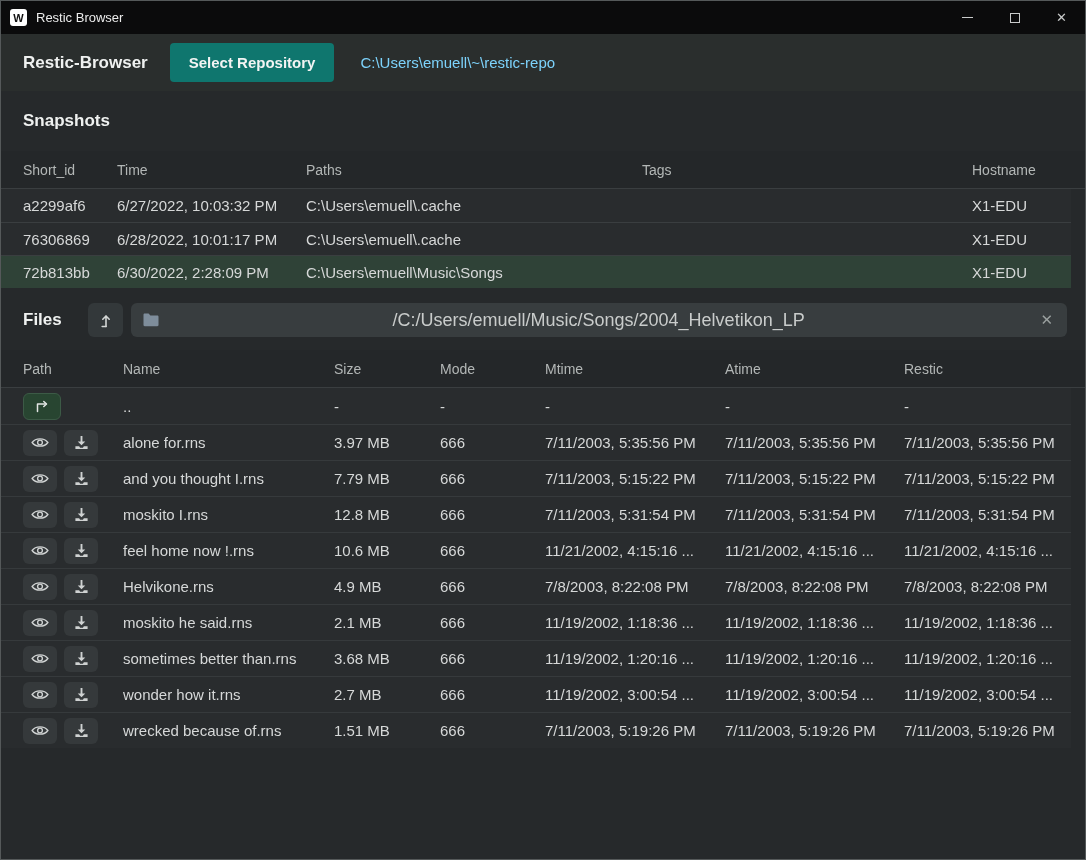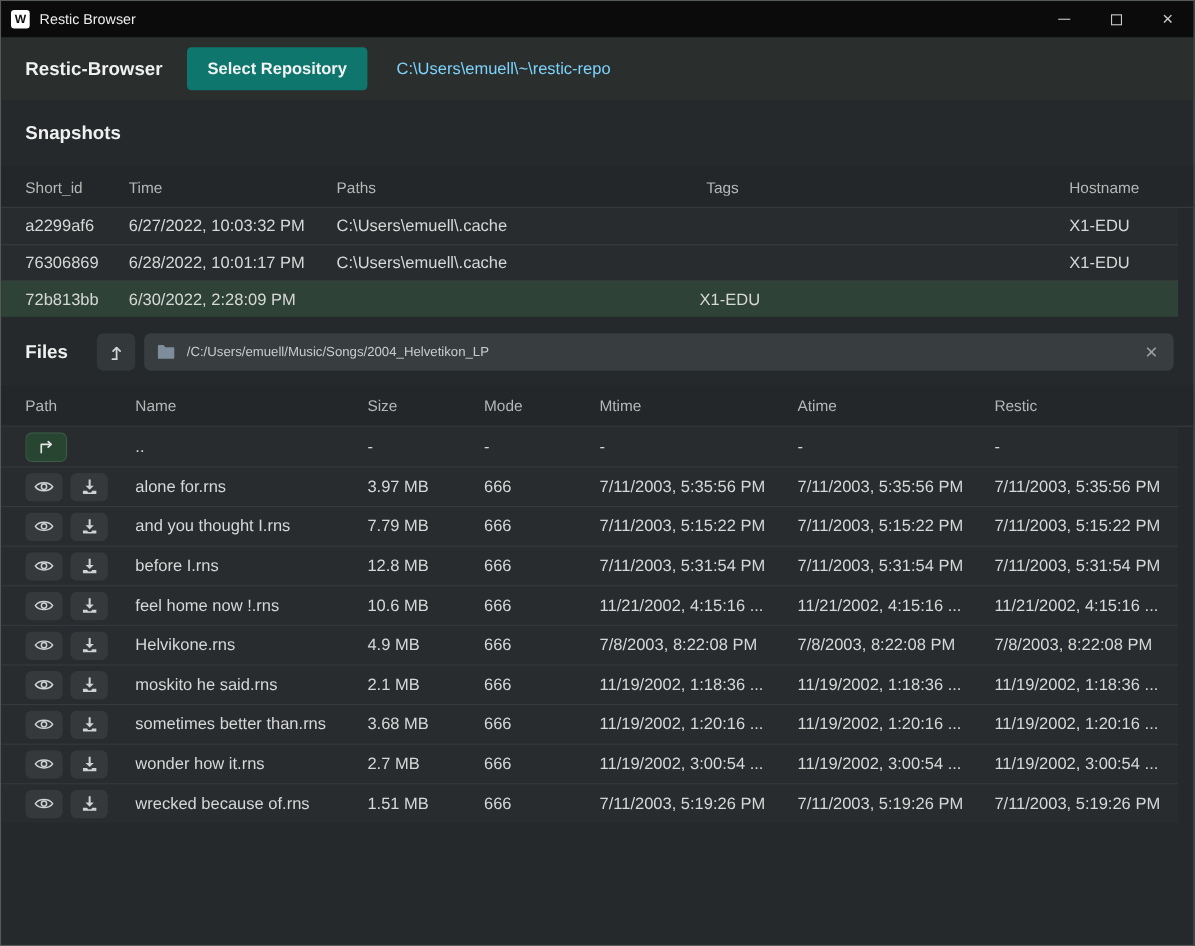--- a/index.html
+++ b/index.html
@@ -46,22 +46,22 @@
           background:#292c2e; font-size:15px; cursor:pointer; }
   .srow + .srow { border-top:1px solid #3a3e40; }
   .srow.selected { background:#2f4237; }
   
   .files-bar { display:flex; align-items:center; padding:0 18px 0 22px; height:44px; margin-top:10px; }
   .files-title { font-weight:bold; font-size:17px; color:#eff1f0; }
   .latest-btn { margin-left:26px; width:35px; height:34px; background:#33383a; border:none;
                 border-radius:6px; display:flex; align-items:center; justify-content:center; cursor:pointer; }
   .path-field { flex:1; margin-left:8px; height:34px; background:#383d3f; border-radius:6px;
                 display:flex; align-items:center; padding:0 12px; gap:9px; }
-  .path-input { flex:1; background:transparent; border:none; color:#c9cccb; font-size:12px;
-                font-family:inherit; outline:none; }
+  .path-input { flex:1; background:transparent; border:none; color:#c9cccb; font-size:18px;
+                font-family:inherit; outline:none;text-align:center; }
   .clear-btn { color:#9aa09f; font-size:15px; background:none; border:none; cursor:pointer; padding:0 2px; font-family:inherit; }
   
   .col-fpath { width:100px; display:flex; align-items:center; }
   .col-name  { width:211px; }
   .col-size  { width:106px; }
   .col-mode  { width:105px; }
   .col-mtime { width:180px; }
   .col-atime { width:179px; }
   .col-ctime { flex:1; }
   .files-thead { margin-top:8px; }
@@ -119,20 +119,21 @@
   <div class="srow">
     <div class="c col-sid">76306869</div>
     <div class="c col-time">6/28/2022, 10:01:17 PM</div>
     <div class="c col-paths">C:\Users\emuell\.cache</div>
     <div class="c col-tags"></div>
     <div class="c col-host">X1-EDU</div>
   </div>
   <div class="srow selected">
     <div class="c col-sid">72b813bb</div>
     <div class="c col-time">6/30/2022, 2:28:09 PM</div>
+    <div class="c col-paths">C:\Users\emuell\Music\Songs</div>
     <div class="c col-tags"></div>
     <div class="c col-host">X1-EDU</div>
   </div>
 </div>
 
 <div class="files-bar">
   <div class="files-title">Files</div>
   <button class="latest-btn">
     <svg width="16" height="17" viewBox="0 0 16 17" fill="none" stroke="#d3d6d5" stroke-width="1.6" stroke-linecap="round" stroke-linejoin="round">
       <path d="M9 14.5 H5.2"></path>
@@ -232,21 +233,21 @@
             <circle cx="12" cy="8" r="3.2"></circle>
           </svg>
       </button>
       <button class="icon-btn">
         <svg width="15" height="15" viewBox="0 0 16 16" fill="#cfd2d2">
             <path d="M7 1 h2 v6 h3 L8 11 4 7 h3 z"></path>
             <path d="M1.5 12 h4 l1 1.5 h3 l1-1.5 h4 V15 h-13 z"></path>
           </svg>
       </button>
     </div>
-    <div class="c col-name">before I.rns</div>
+    <div class="c col-name">moskito I.rns</div>
     <div class="c col-size">12.8 MB</div>
     <div class="c col-mode">666</div>
     <div class="c col-mtime">7/11/2003, 5:31:54 PM</div>
     <div class="c col-atime">7/11/2003, 5:31:54 PM</div>
     <div class="c col-ctime">7/11/2003, 5:31:54 PM</div>
   </div>
 
   <div class="frow">
     <div class="c col-fpath">
       <button class="icon-btn">

